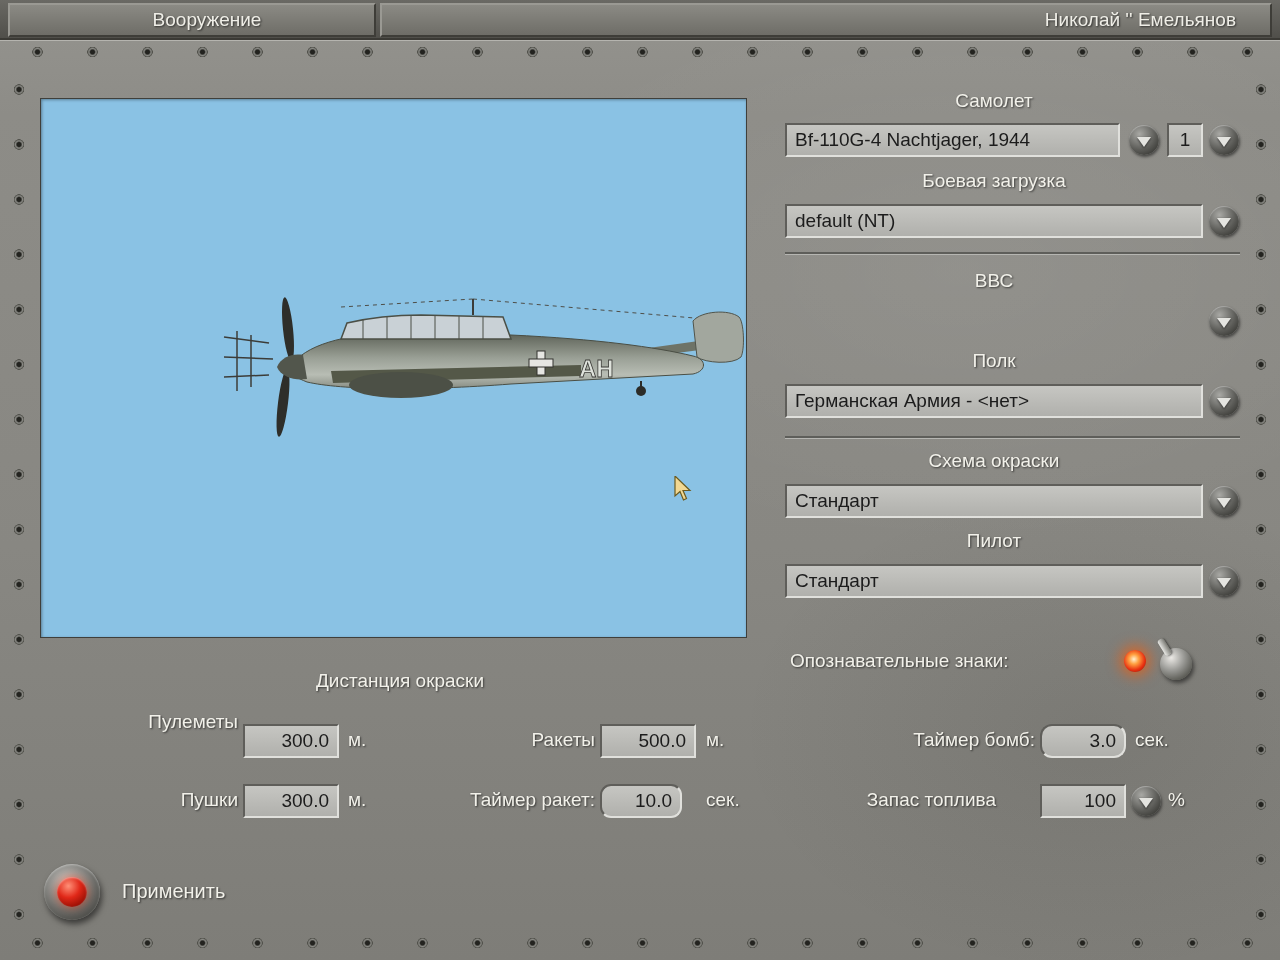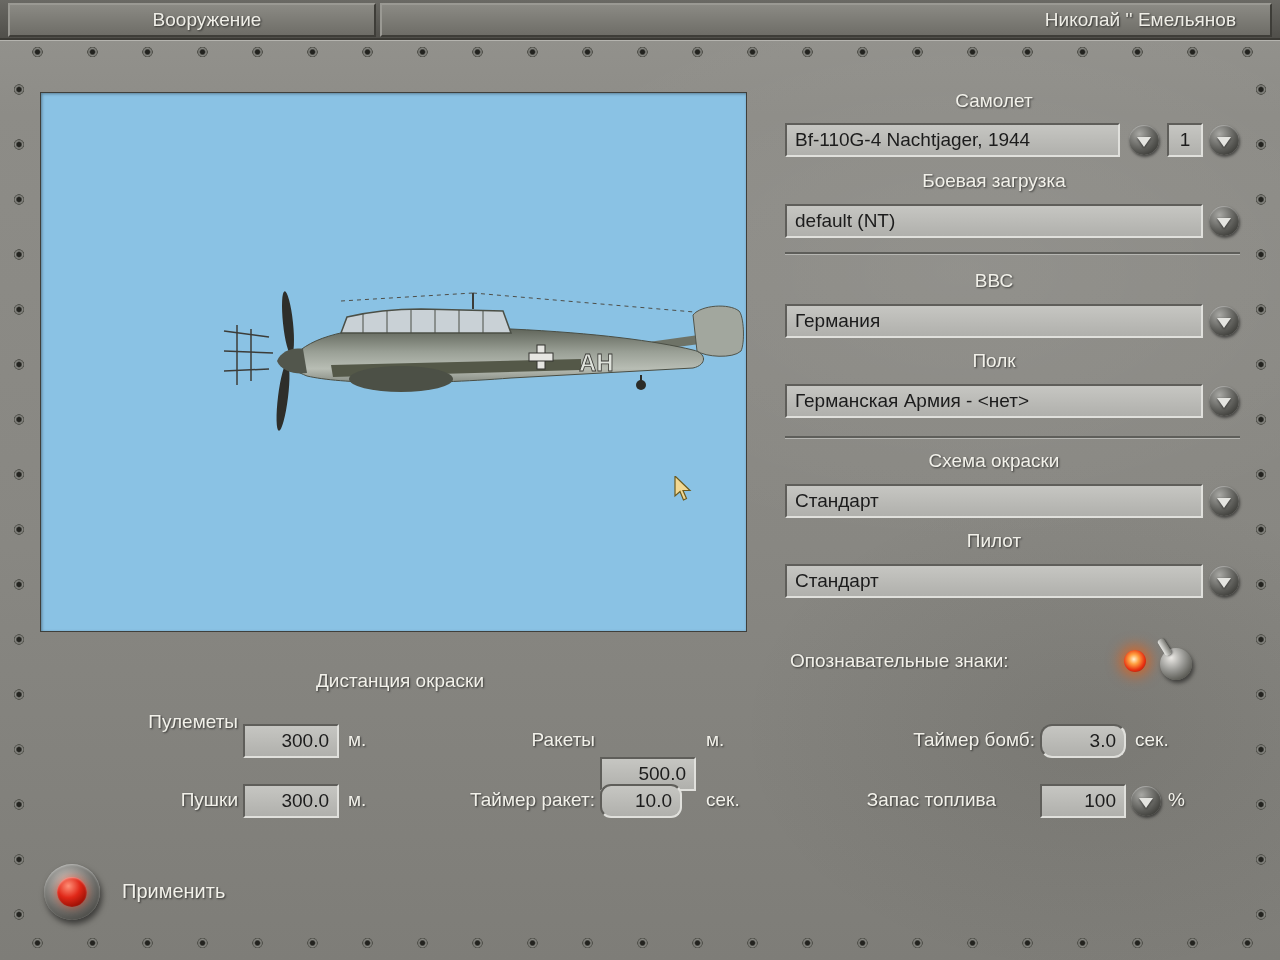--- a/index.html
+++ b/index.html
@@ -42,21 +42,21 @@
     width:14px;top:62px;bottom:26px;
     background-image:radial-gradient(5.5px at 7px 27.5px,#23231f 0 2px,#8a8a85 3.5px,#50504a 5px,rgba(0,0,0,0) 5.5px);
     background-size:14px 55px;background-repeat:repeat-y;
   }
   .screws.top{top:45px;}
   .screws.bottom{top:936px;}
   .screws.left{left:12px;}
   .screws.right{right:12px;}
   
   .preview{
-    position:absolute;left:40px;top:92px;width:705px;height:538px;
+    position:absolute;left:40px;top:98px;width:705px;height:538px;
     background:#8ac2e4;border:1px solid #3f3f3b;
     box-shadow:inset 1px 1px 3px rgba(0,0,0,.35);
   }
   
   .label{
     position:absolute;color:#f2f1ea;font-size:19px;line-height:26px;
     text-shadow:1px 1px 2px rgba(0,0,0,.6);white-space:nowrap;
   }
   .label.center{text-align:center;}
   .label.right{text-align:right;}
@@ -203,23 +203,20 @@
   <div class="field" style="left:785px;top:204px;width:418px">
     <span>default (NT)</span>
   </div>
   <div class="arrow-btn" style="left:1209px;top:206px">
     <span class="tri"></span>
   </div>
 
   <div class="divider" style="top:252px"></div>
 
   <div class="label center" style="left:785px;top:268px;width:418px">ВВС</div>
-  <div class="field" style="left:785px;top:304px;width:418px">
-    <span>Германия</span>
-  </div>
   <div class="arrow-btn" style="left:1209px;top:306px">
     <span class="tri"></span>
   </div>
 
   <div class="label center" style="left:785px;top:348px;width:418px">Полк</div>
   <div class="field" style="left:785px;top:384px;width:418px">
     <span>Германская Армия - &lt;нет&gt;</span>
   </div>
   <div class="arrow-btn" style="left:1209px;top:386px">
     <span class="tri"></span>
@@ -247,21 +244,21 @@
   <div class="ind-light" style="left:1124px;top:650px"></div>
   <div class="toggle-knob" style="left:1160px;top:648px"></div>
 
   <div class="label center" style="left:240px;top:668px;width:320px">Дистанция окраски</div>
 
   <div class="label right" style="left:58px;top:709px;width:180px">Пулеметы</div>
   <input class="field" style="left: 243px; top: 724px; width: 96px;" value="300.0">
   <div class="label" style="left:348px;top:727px">м.</div>
 
   <div class="label right" style="left:420px;top:727px;width:175px">Ракеты</div>
-  <input class="field" style="left: 600px; top: 724px; width: 96px; margin-top: 33px;" value="500.0">
+  <input class="field" style="left: 600px; top: 724px; width: 96px;" value="500.0">
   <div class="label" style="left:706px;top:727px">м.</div>
 
   <div class="label right" style="left:845px;top:727px;width:190px">Таймер бомб:</div>
   <input class="field" style="left: 1040px; top: 724px; width: 86px; border-radius: 12px;" value="3.0">
   <div class="label" style="left:1135px;top:727px">сек.</div>
 
   <div class="label right" style="left:58px;top:787px;width:180px">Пушки</div>
   <input class="field" style="left: 243px; top: 784px; width: 96px;" value="300.0">
   <div class="label" style="left:348px;top:787px">м.</div>
 

